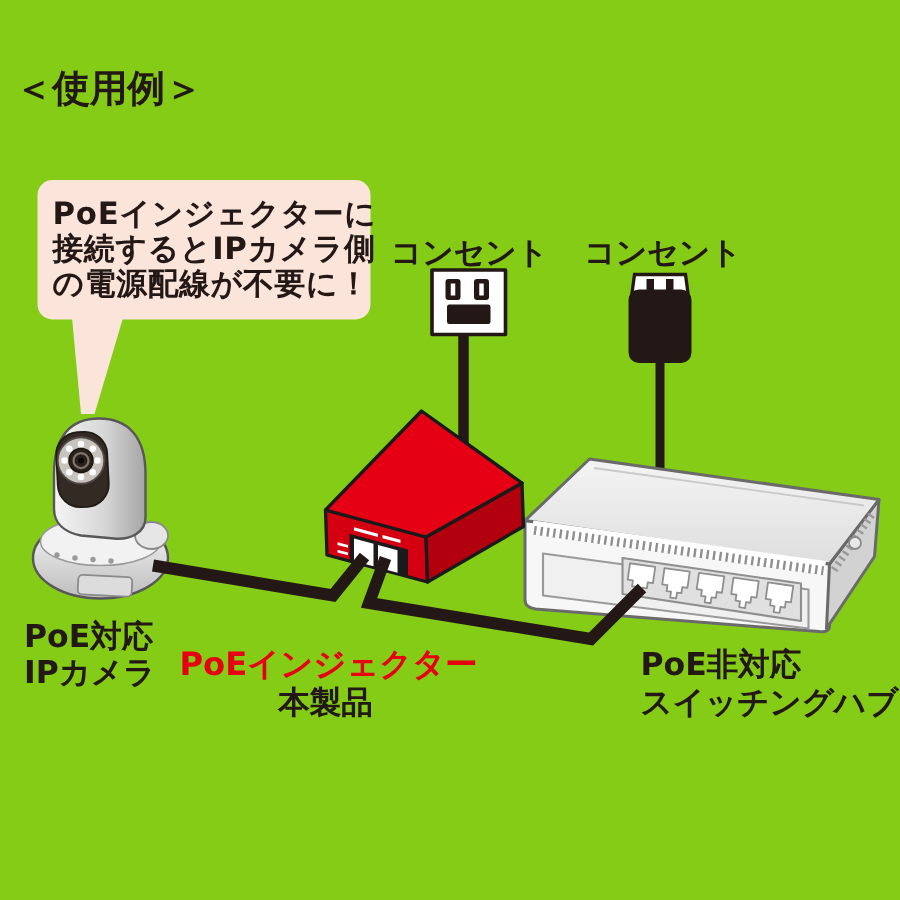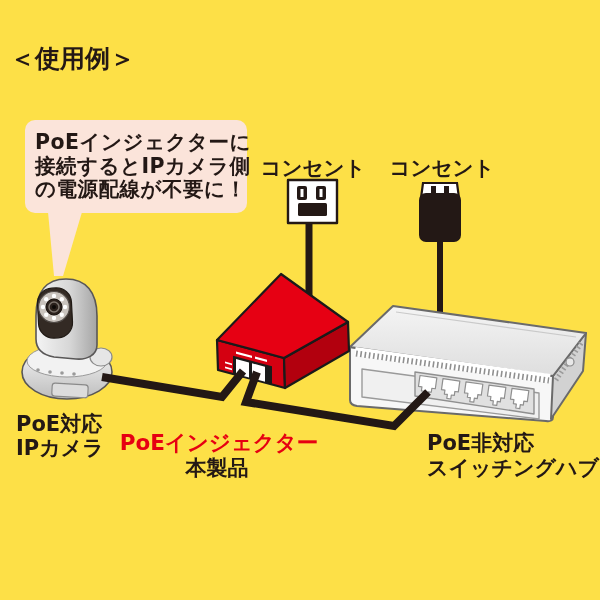--- a/index.html
+++ b/index.html
@@ -1,17 +1,17 @@
 <!DOCTYPE html>
 <html><head>
 <meta charset="utf-8">
 <style>
   html,body{margin:0;padding:0;background:#fff;}
   .stage{
-    position:relative;width:600px;height:600px;background:#fde047;overflow:hidden;
+    position:relative;width:600px;height:600px;background:#84cc16;overflow:hidden;
     font-family:"DejaVu Sans",sans-serif;
   }
   svg{position:absolute;left:0;top:0;}
   text{font-family:"DejaVu Sans",sans-serif;font-weight:bold;}
 </style>
 </head>
 <body>
 
 <div class="stage">
 <svg width="600" height="600" viewBox="0 0 600 600">

